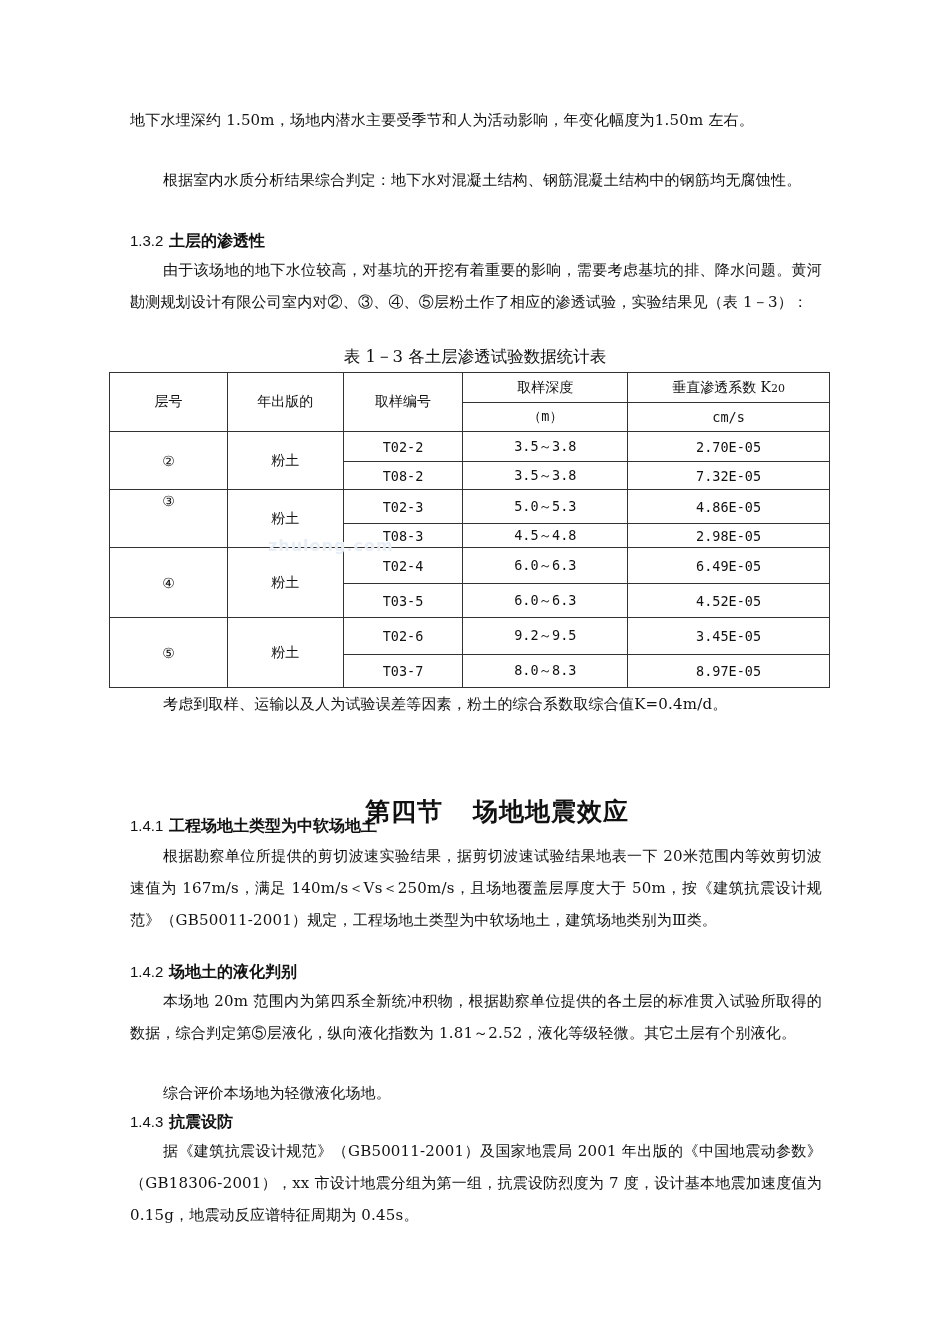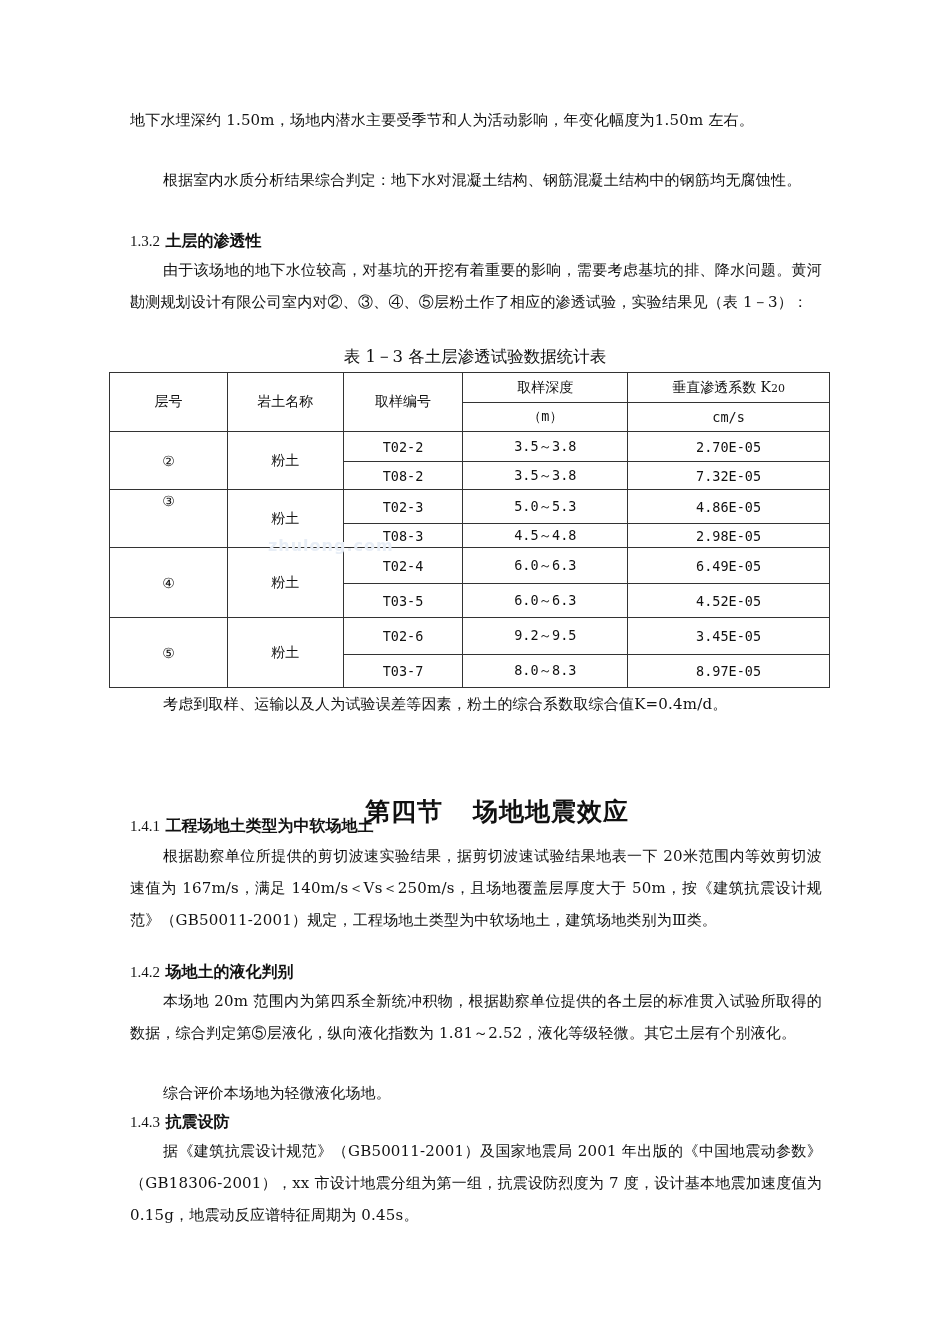--- a/index.html
+++ b/index.html
@@ -4,21 +4,21 @@
 <style>
   html, body { margin: 0; padding: 0; background: #ffffff; }
   body { width: 950px; height: 1342px; position: relative; overflow: hidden;
          font-family: "DejaVu Serif", "Liberation Serif", serif; color: #111; }
   .page { position: absolute; left: 0; top: 0; width: 950px; height: 1342px; }
   .p { position: absolute; left: 130px; width: 692px; font-size: 15px; line-height: 32px;
        text-align: justify; letter-spacing: 0.2px; margin: 0; }
   .ind { text-indent: 33px; }
   .h3 { position: absolute; left: 130px; font-size: 16px; font-weight: bold; line-height: 24px; margin: 0;
         font-family: "DejaVu Sans", "Liberation Sans", sans-serif; }
-  .h3 .num { font-family: Liberation Serif, serif; font-weight: normal; font-size: 15px; }
+  .h3 .num { font-family: Liberation Sans, sans-serif; font-weight: normal; font-size: 15px; }
   .caption { position: absolute; left: 0; width: 950px; top: 344px; text-align: center; font-size: 16.5px; line-height: 26px; }
   .h2 { position: absolute; left: 0; width: 950px; top: 774px; text-align: center; font-size: 25px; font-weight: bold;
         font-family: "DejaVu Sans", "Liberation Sans", sans-serif; letter-spacing: 1px; padding-left: 22px; }
   .h2 .gap { display: inline-block; width: 30px; }
   table.data { position: absolute; left: 109px; top: 372px; width: 721px; border-collapse: collapse;
                font-size: 14px; }
   table.data td { border: 1.2px solid #333; text-align: center; padding: 0; vertical-align: middle; }
   table.data .mono { font-family: "DejaVu Sans Mono", "Liberation Mono", monospace; font-size: 13.5px; }
   .top { vertical-align: top !important; padding-top: 3px !important; }
   .watermark { position: absolute; left: 268px; top: 536px; font-family: "DejaVu Sans", sans-serif;
@@ -46,21 +46,21 @@
     <colgroup>
       <col style="width:118px">
         <col style="width:116px">
         <col style="width:120px">
         <col style="width:165px">
         <col style="width:202px">
     </colgroup>
     <tbody>
         <tr style="height:30px">
       <td rowspan="2">层号</td>
-      <td rowspan="2">岩土名称</td>
+      <td rowspan="2">年出版的</td>
       <td rowspan="2">取样编号</td>
       <td>取样深度</td>
       <td><span>垂直渗透系数 K</span><sub>20</sub></td>
     </tr>
     <tr style="height:29px">
       <td class="mono">（m）</td>
       <td class="mono">cm/s</td>
     </tr>
 
     <tr style="height:30px">

